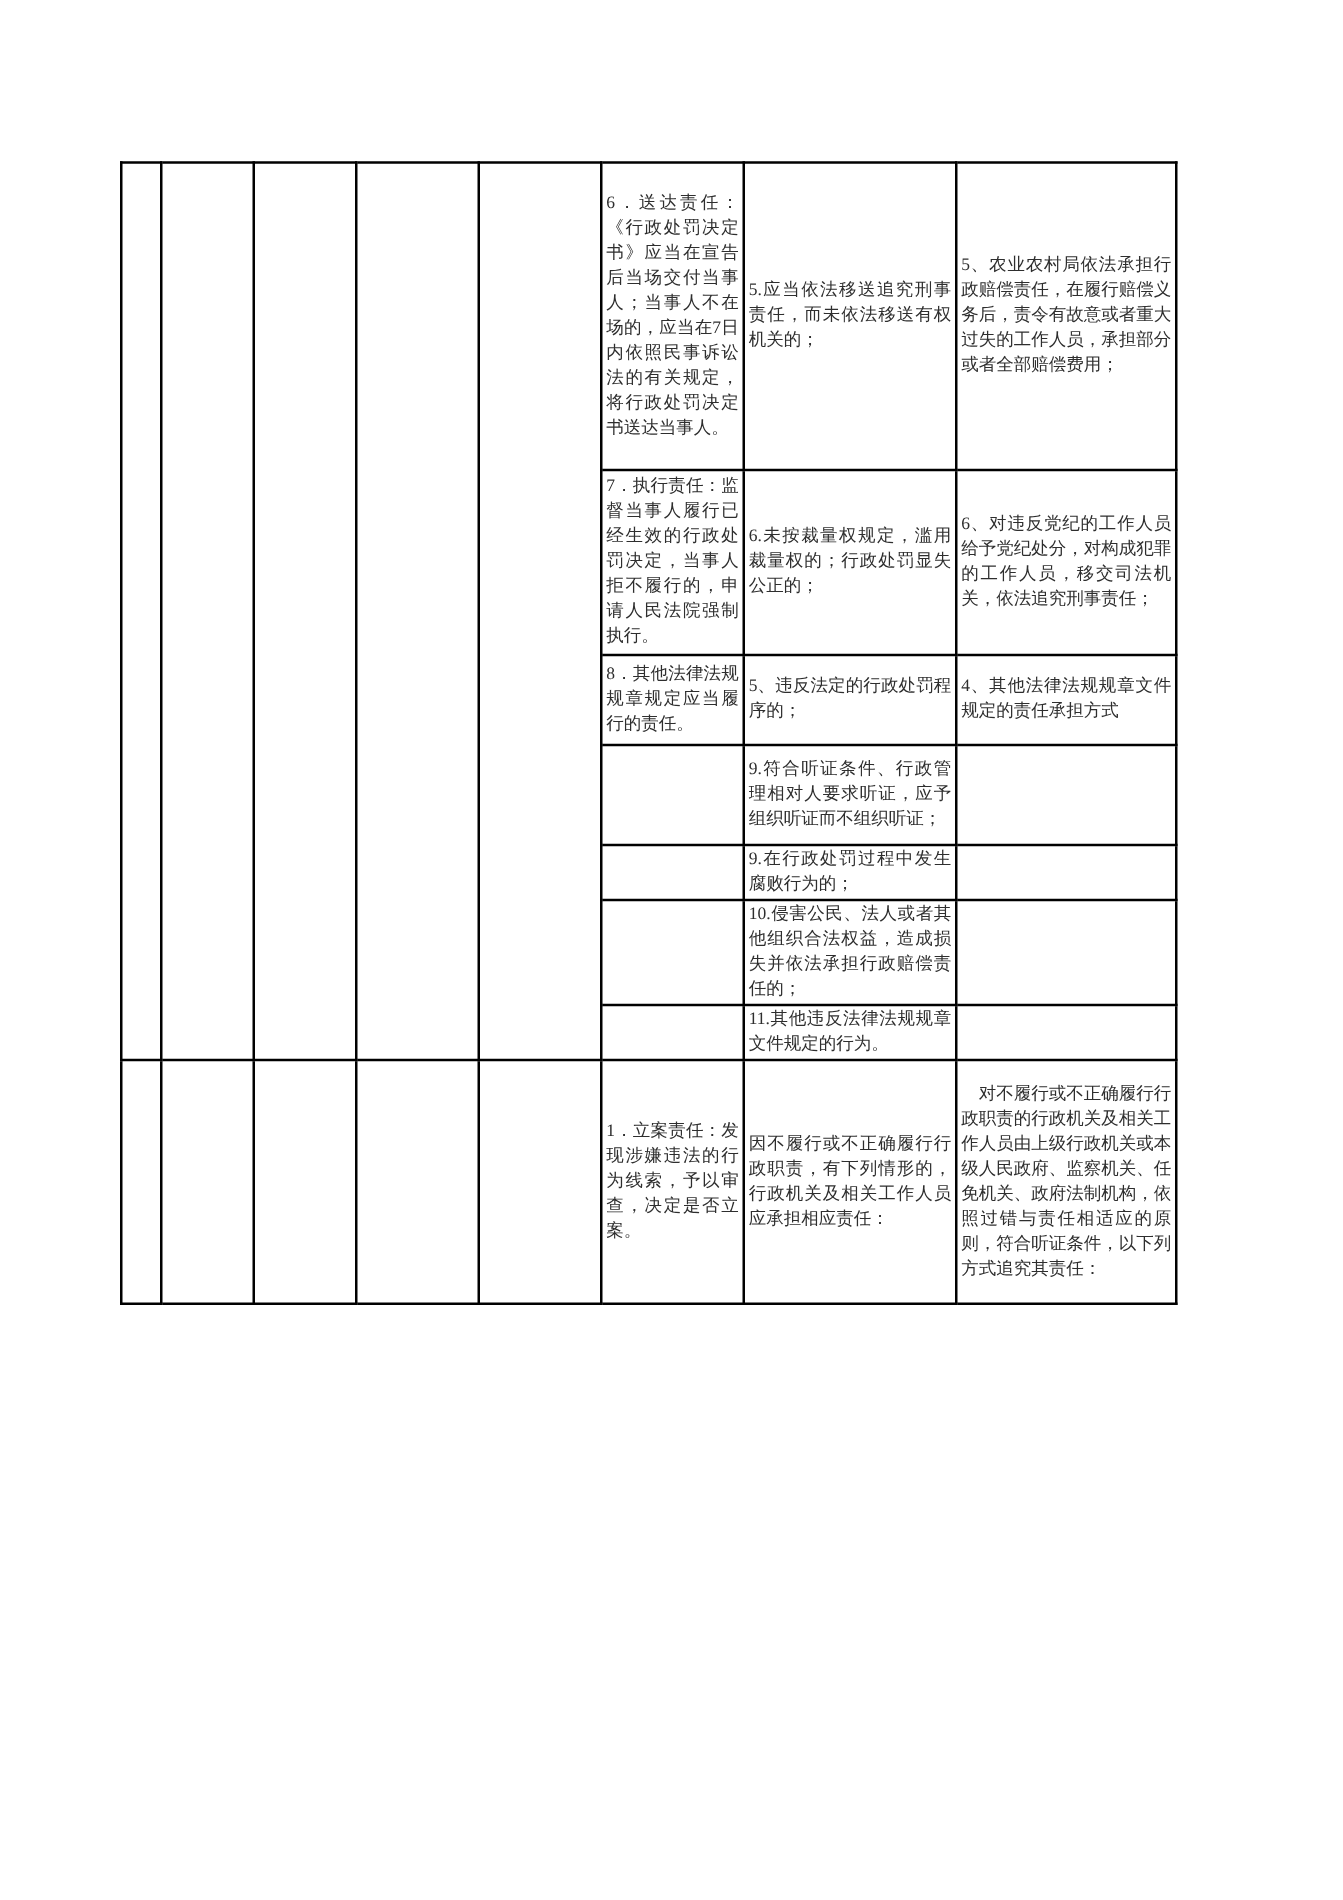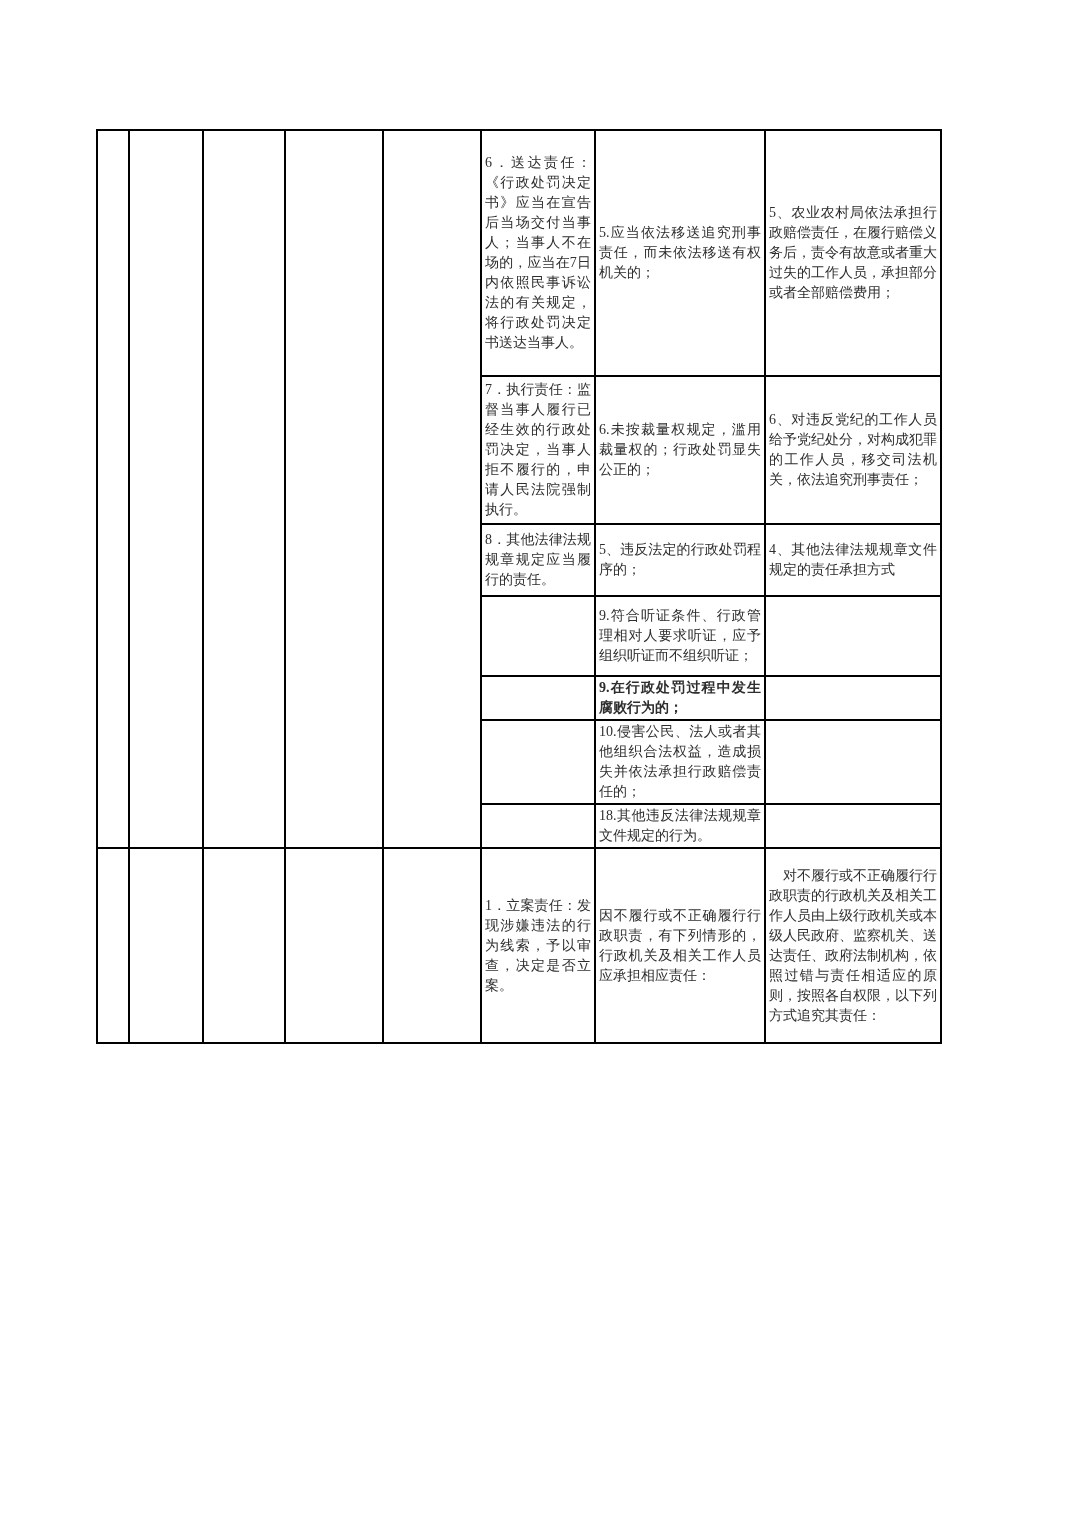--- a/index.html
+++ b/index.html
@@ -36,21 +36,21 @@
     overflow: hidden;
   }
   
   td.open-top    { border-top: none; }
   td.open-bottom { border-bottom: none; }
   
   tr.r0 { height: 246px; }
   tr.r1 { height: 148px; }
   tr.r2 { height: 72px; }
   tr.r3 { height: 80px; }
-  tr.r4 { height: 44px; font-weight: bold; }
+  tr.r4 { height: 44px; }
   tr.r5 { height: 73px; }
   tr.r6 { height: 37px; }
   tr.r7 { height: 195px; }
   td.lh18 { line-height: 18px; }
   td.indent { text-indent: 1em; }
 </style>
 </head>
 <body>
 
 <div class="page">
@@ -96,28 +96,28 @@
         <td>9.在行政处罚过程中发生腐败行为的；</td>
         <td></td>
       </tr>
       <tr class="r5">
         <td></td>
         <td class="lh18">10.侵害公民、法人或者其他组织合法权益，造成损失并依法承担行政赔偿责任的；</td>
         <td></td>
       </tr>
       <tr class="r6">
         <td></td>
-        <td class="lh18">18.其他违反法律法规规章文件规定的行为。</td>
+        <td class="lh18">11.其他违反法律法规规章文件规定的行为。</td>
         <td></td>
       </tr>
       <tr class="r7">
         <td class="open-bottom"></td>
         <td class="open-bottom"></td>
         <td class="open-bottom"></td>
         <td class="open-bottom"></td>
         <td class="open-bottom"></td>
         <td>1．立案责任：发现涉嫌违法的行为线索，予以审查，决定是否立案。</td>
         <td>因不履行或不正确履行行政职责，有下列情形的，行政机关及相关工作人员应承担相应责任：</td>
-        <td class="lh18 indent">对不履行或不正确履行行政职责的行政机关及相关工作人员由上级行政机关或本级人民政府、监察机关、送达责任、政府法制机构，依照过错与责任相适应的原则，按照各自权限，以下列方式追究其责任：</td>
+        <td class="lh18 indent">对不履行或不正确履行行政职责的行政机关及相关工作人员由上级行政机关或本级人民政府、监察机关、任免机关、政府法制机构，依照过错与责任相适应的原则，符合听证条件，以下列方式追究其责任：</td>
       </tr>
     </tbody>
   </table>
 </div>
 
 </body></html>

